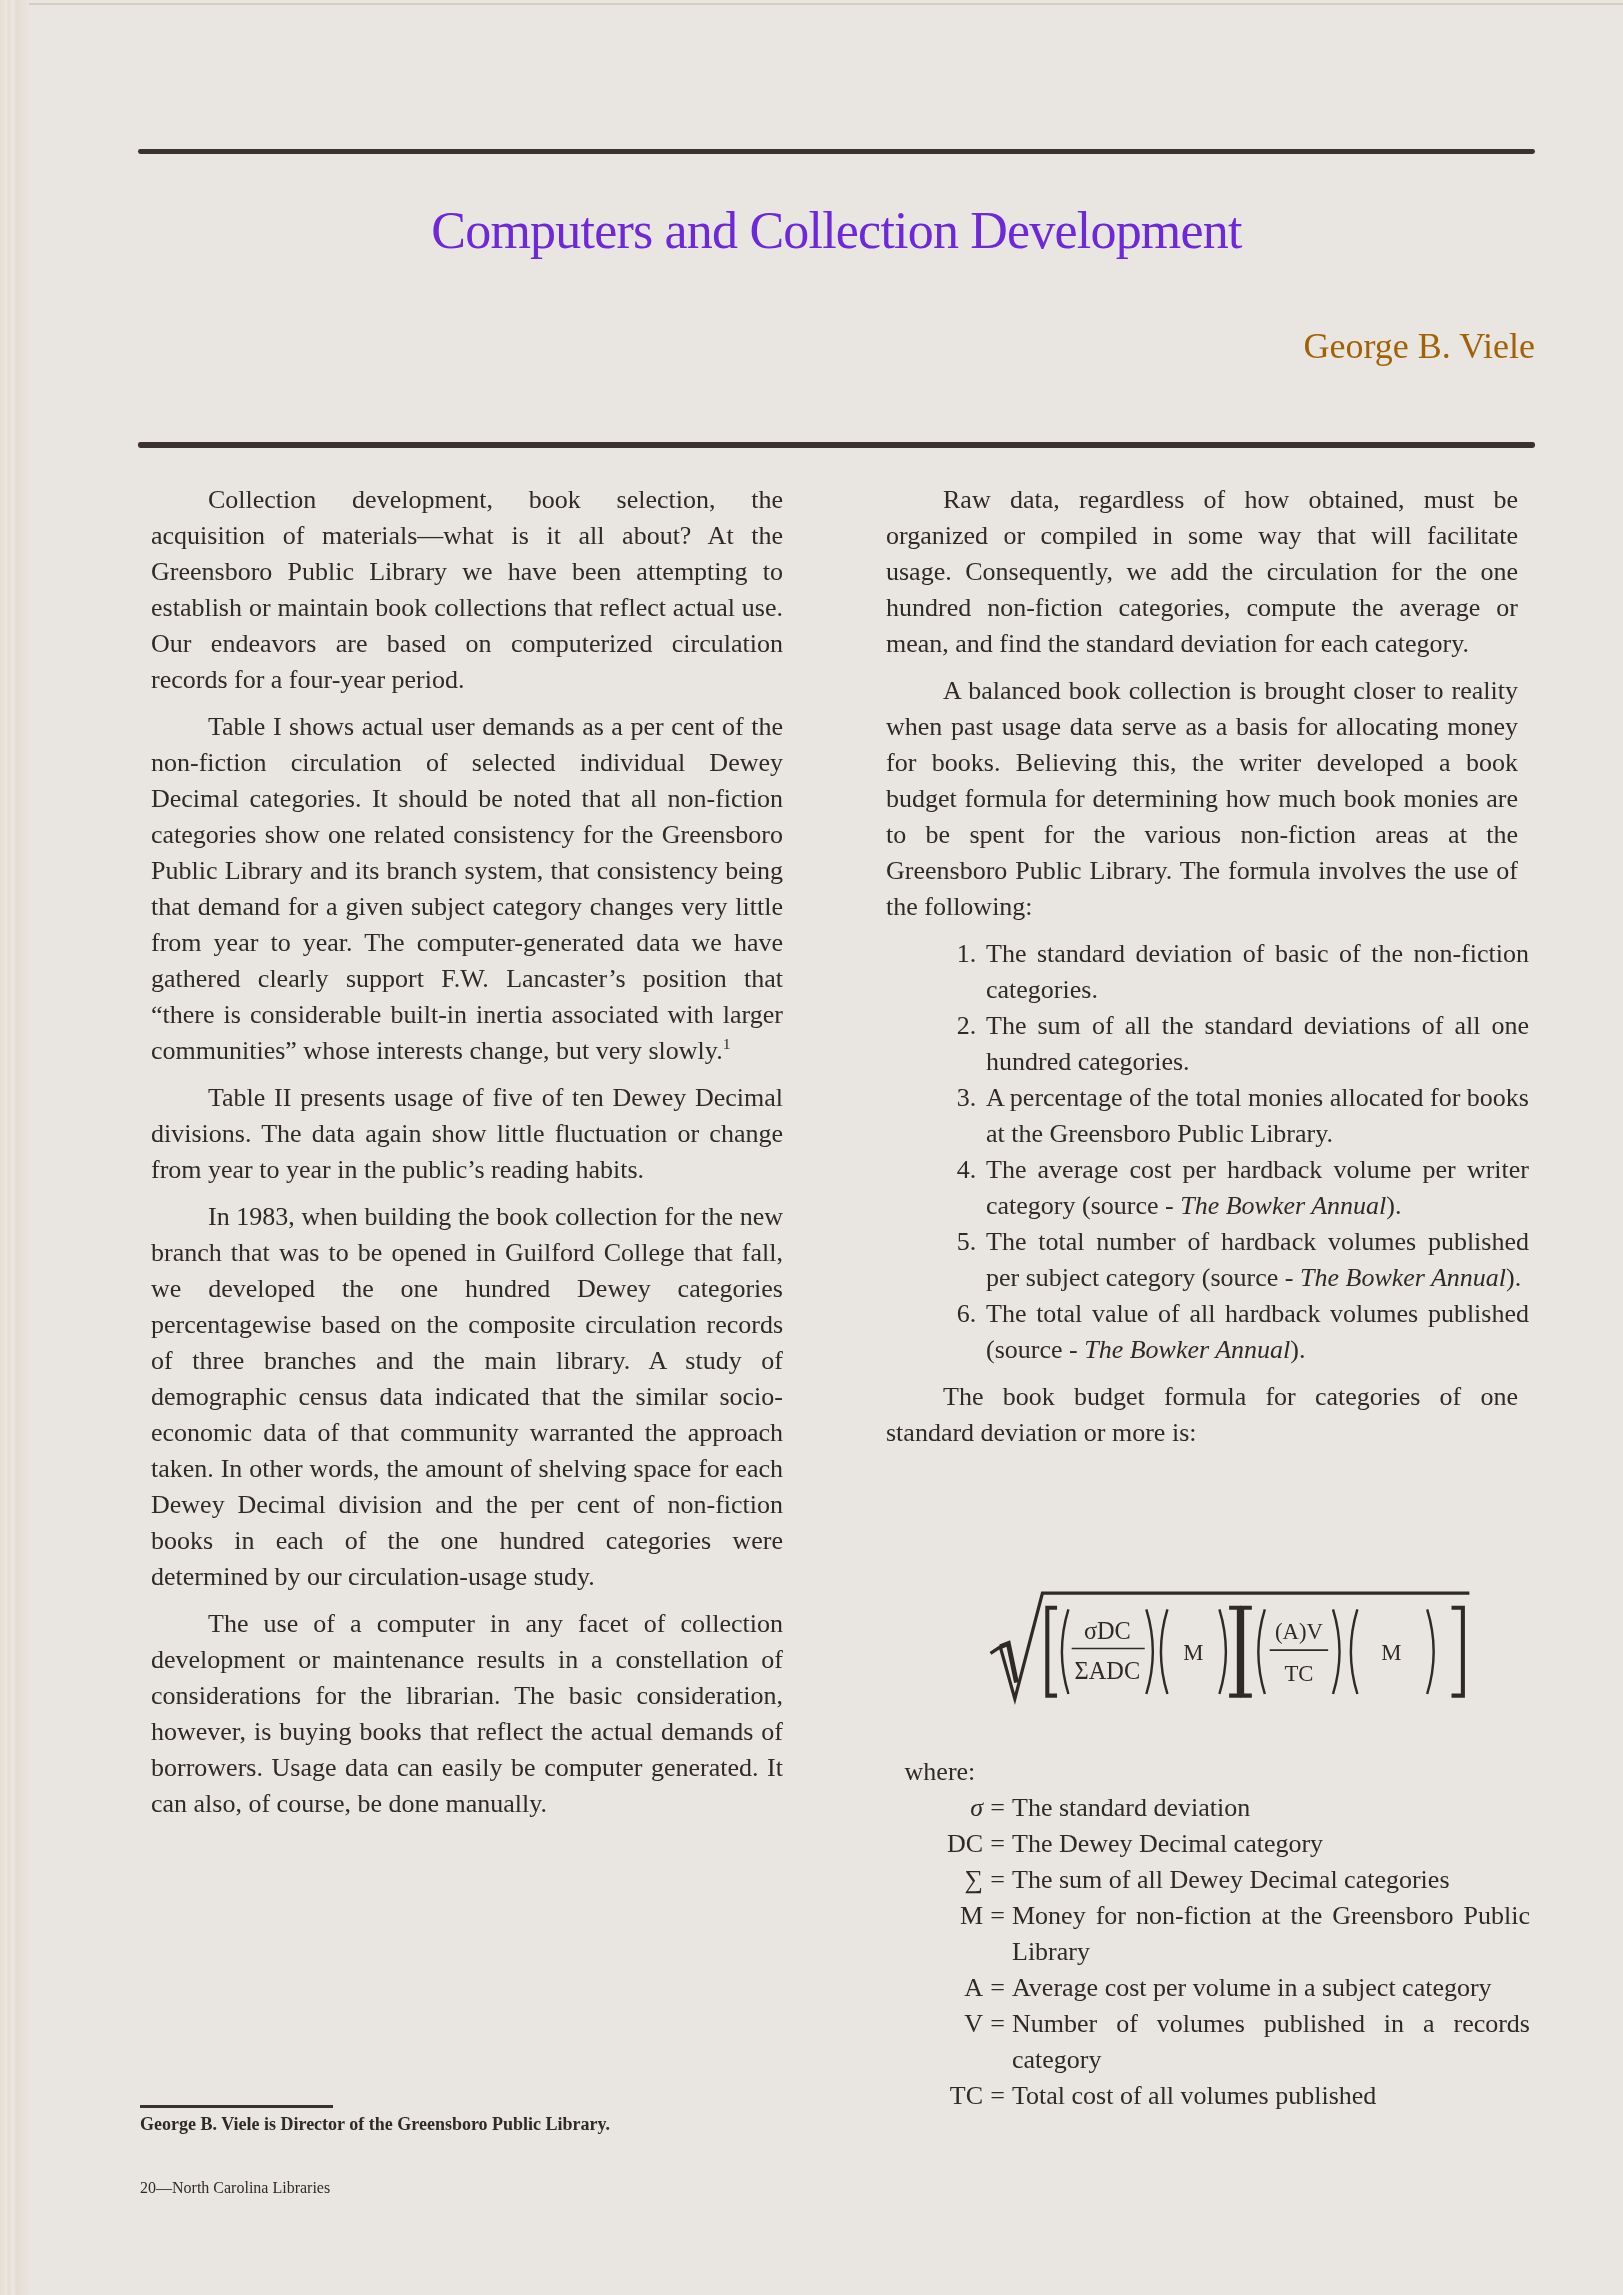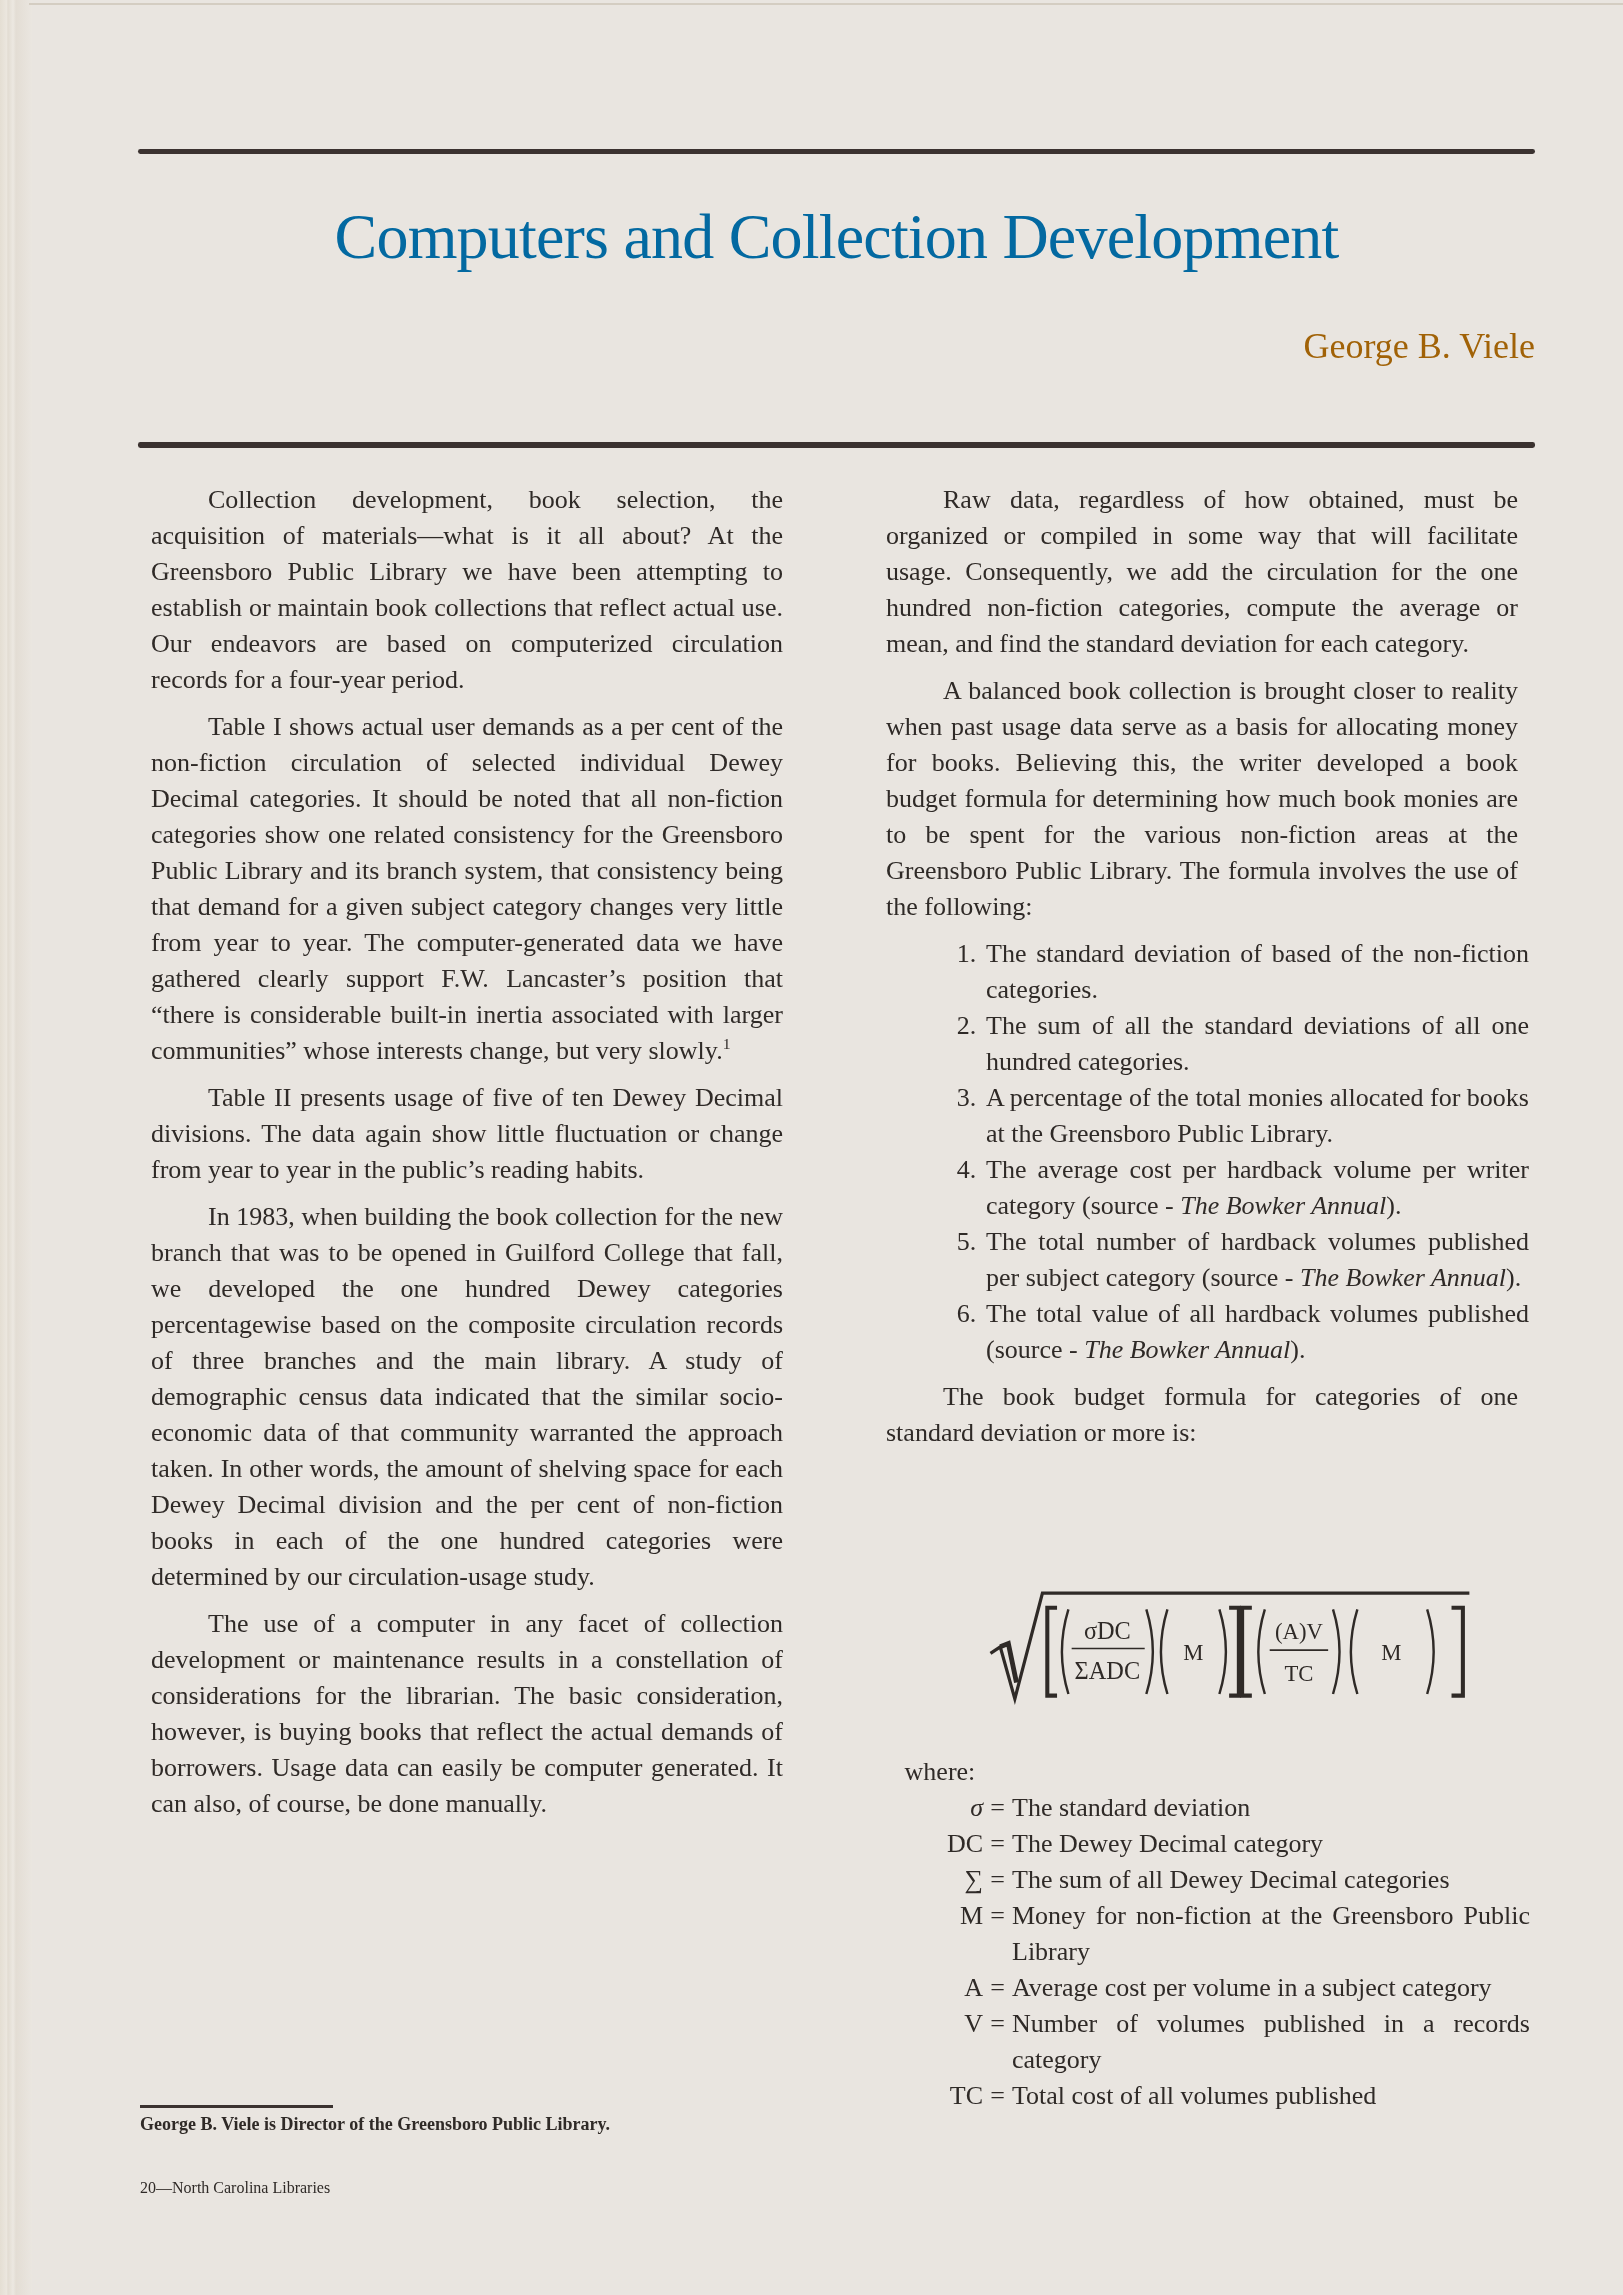--- a/index.html
+++ b/index.html
@@ -14,21 +14,21 @@
     background: linear-gradient(to right, #e4ded3 0, #ebe6de 6.5px, #e2dcd2 8px, #ece8e1 13px, #e3ddd4 16px, #eae6e0 32px);
   }
   .top-edge { position: absolute; left: 29px; top: 3.2px; width: 1595px; height: 1.6px; background: #d4cdc2; }
 
   .rule { position: absolute; background: #3b3230; border-radius: 2.4px; }
   .rule-top { left: 138px; top: 149px; width: 1397px; height: 4.9px; }
   .rule-mid { left: 138px; top: 442px; width: 1397px; height: 5.7px; }
 
   .title {
     position: absolute; left: 138px; top: 205px; width: 1397px; text-align: center;
-    font-size: 64px; letter-spacing: -0.8px; line-height: 1; color: #0369a1;
+    font-size: 52px; letter-spacing: -0.8px; line-height: 1; color: #6d28d9;
     font-family: "Liberation Serif", "DejaVu Serif", serif;
   }
   .byline {
     position: absolute; left: 138px; top: 328px; width: 1397px; text-align: right;
     font-size: 36px; line-height: 1; color: #a16207;
   }
 
   .col { position: absolute; font-size: 26px; line-height: 36px; text-align: justify; }
   .col-left { left: 140px; top: 471px; width: 654px; }
   .col-right { left: 875px; top: 471px; width: 654px; }
@@ -79,21 +79,21 @@
   <p>In 1983, when building the book collection for the new branch that was to be opened in Guilford College that fall, we developed the one hundred Dewey categories percentagewise based on the composite circulation records of three branches and the main library. A study of demographic census data indicated that the similar socio-economic data of that community warranted the approach taken. In other words, the amount of shelving space for each Dewey Decimal division and the per cent of non-fiction books in each of the one hundred categories were determined by our circulation-usage study.</p>
   <p>The use of a computer in any facet of collection development or maintenance results in a constellation of considerations for the librarian. The basic consideration, however, is buying books that reflect the actual demands of borrowers. Usage data can easily be computer generated. It can also, of course, be done manually.</p>
 </div>
 
 <div class="col col-right">
   <p>Raw data, regardless of how obtained, must be organized or compiled in some way that will facilitate usage. Consequently, we add the circulation for the one hundred non-fiction categories, compute the average or mean, and find the standard deviation for each category.</p>
   <p>A balanced book collection is brought closer to reality when past usage data serve as a basis for allocating money for books. Believing this, the writer developed a book budget formula for determining how much book monies are to be spent for the various non-fiction areas at the Greensboro Public Library. The formula involves the use of the following:</p>
   <ol class="factors">
     <li>
         <span class="num">1.</span>
-        <span class="txt">The standard deviation of based of the non-fiction categories.</span>
+        <span class="txt">The standard deviation of basic of the non-fiction categories.</span>
       </li>
     <li>
         <span class="num">2.</span>
         <span class="txt">The sum of all the standard deviations of all one hundred categories.</span>
       </li>
     <li>
         <span class="num">3.</span>
         <span class="txt">A percentage of the total monies allocated for books at the Greensboro Public Library.</span>
       </li>
     <li>

